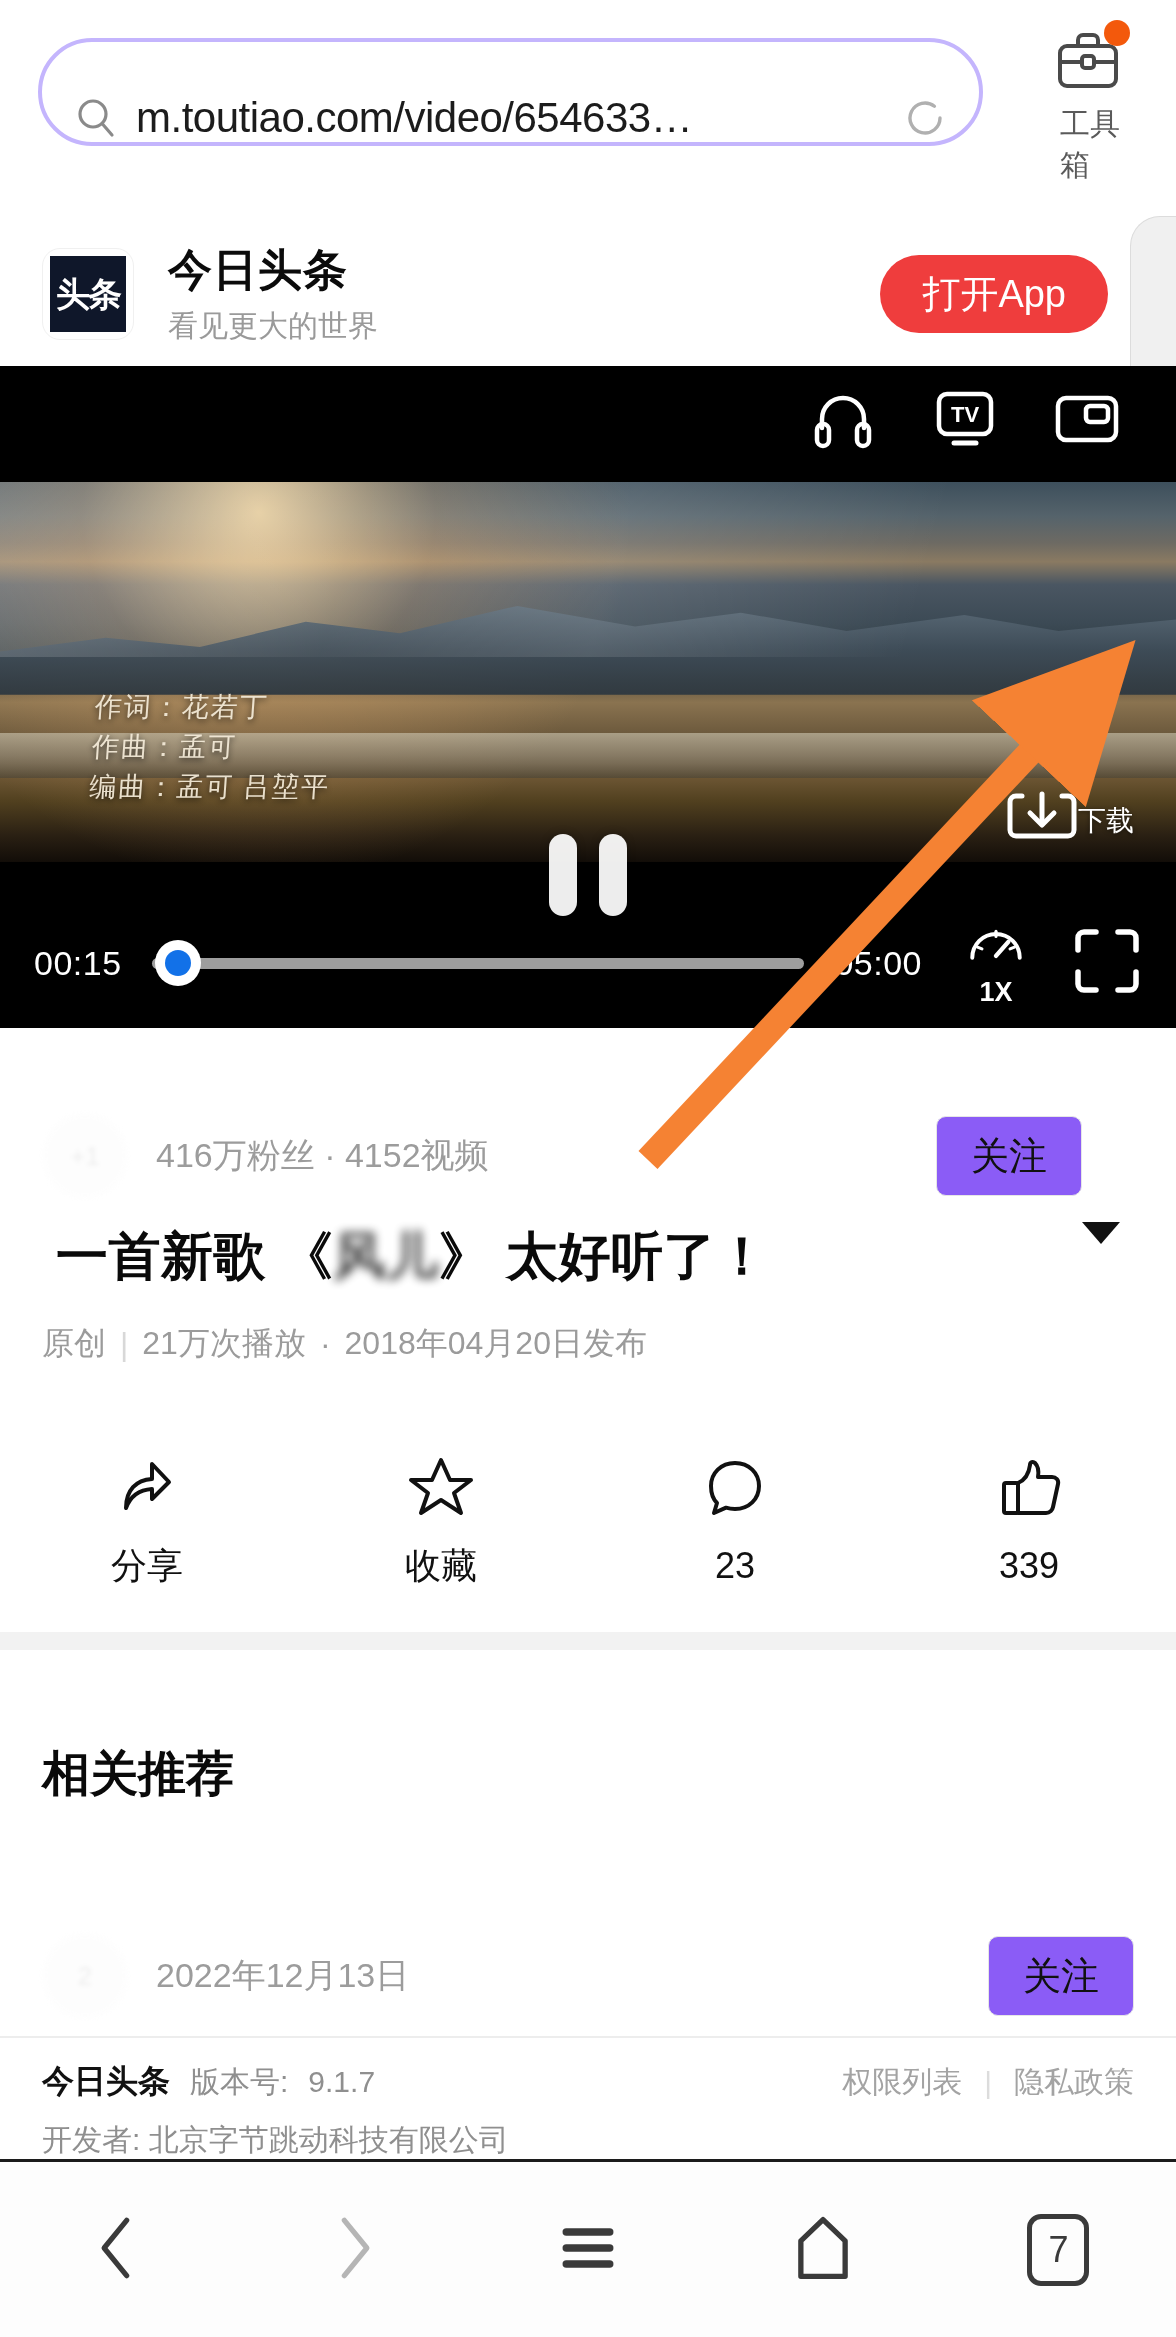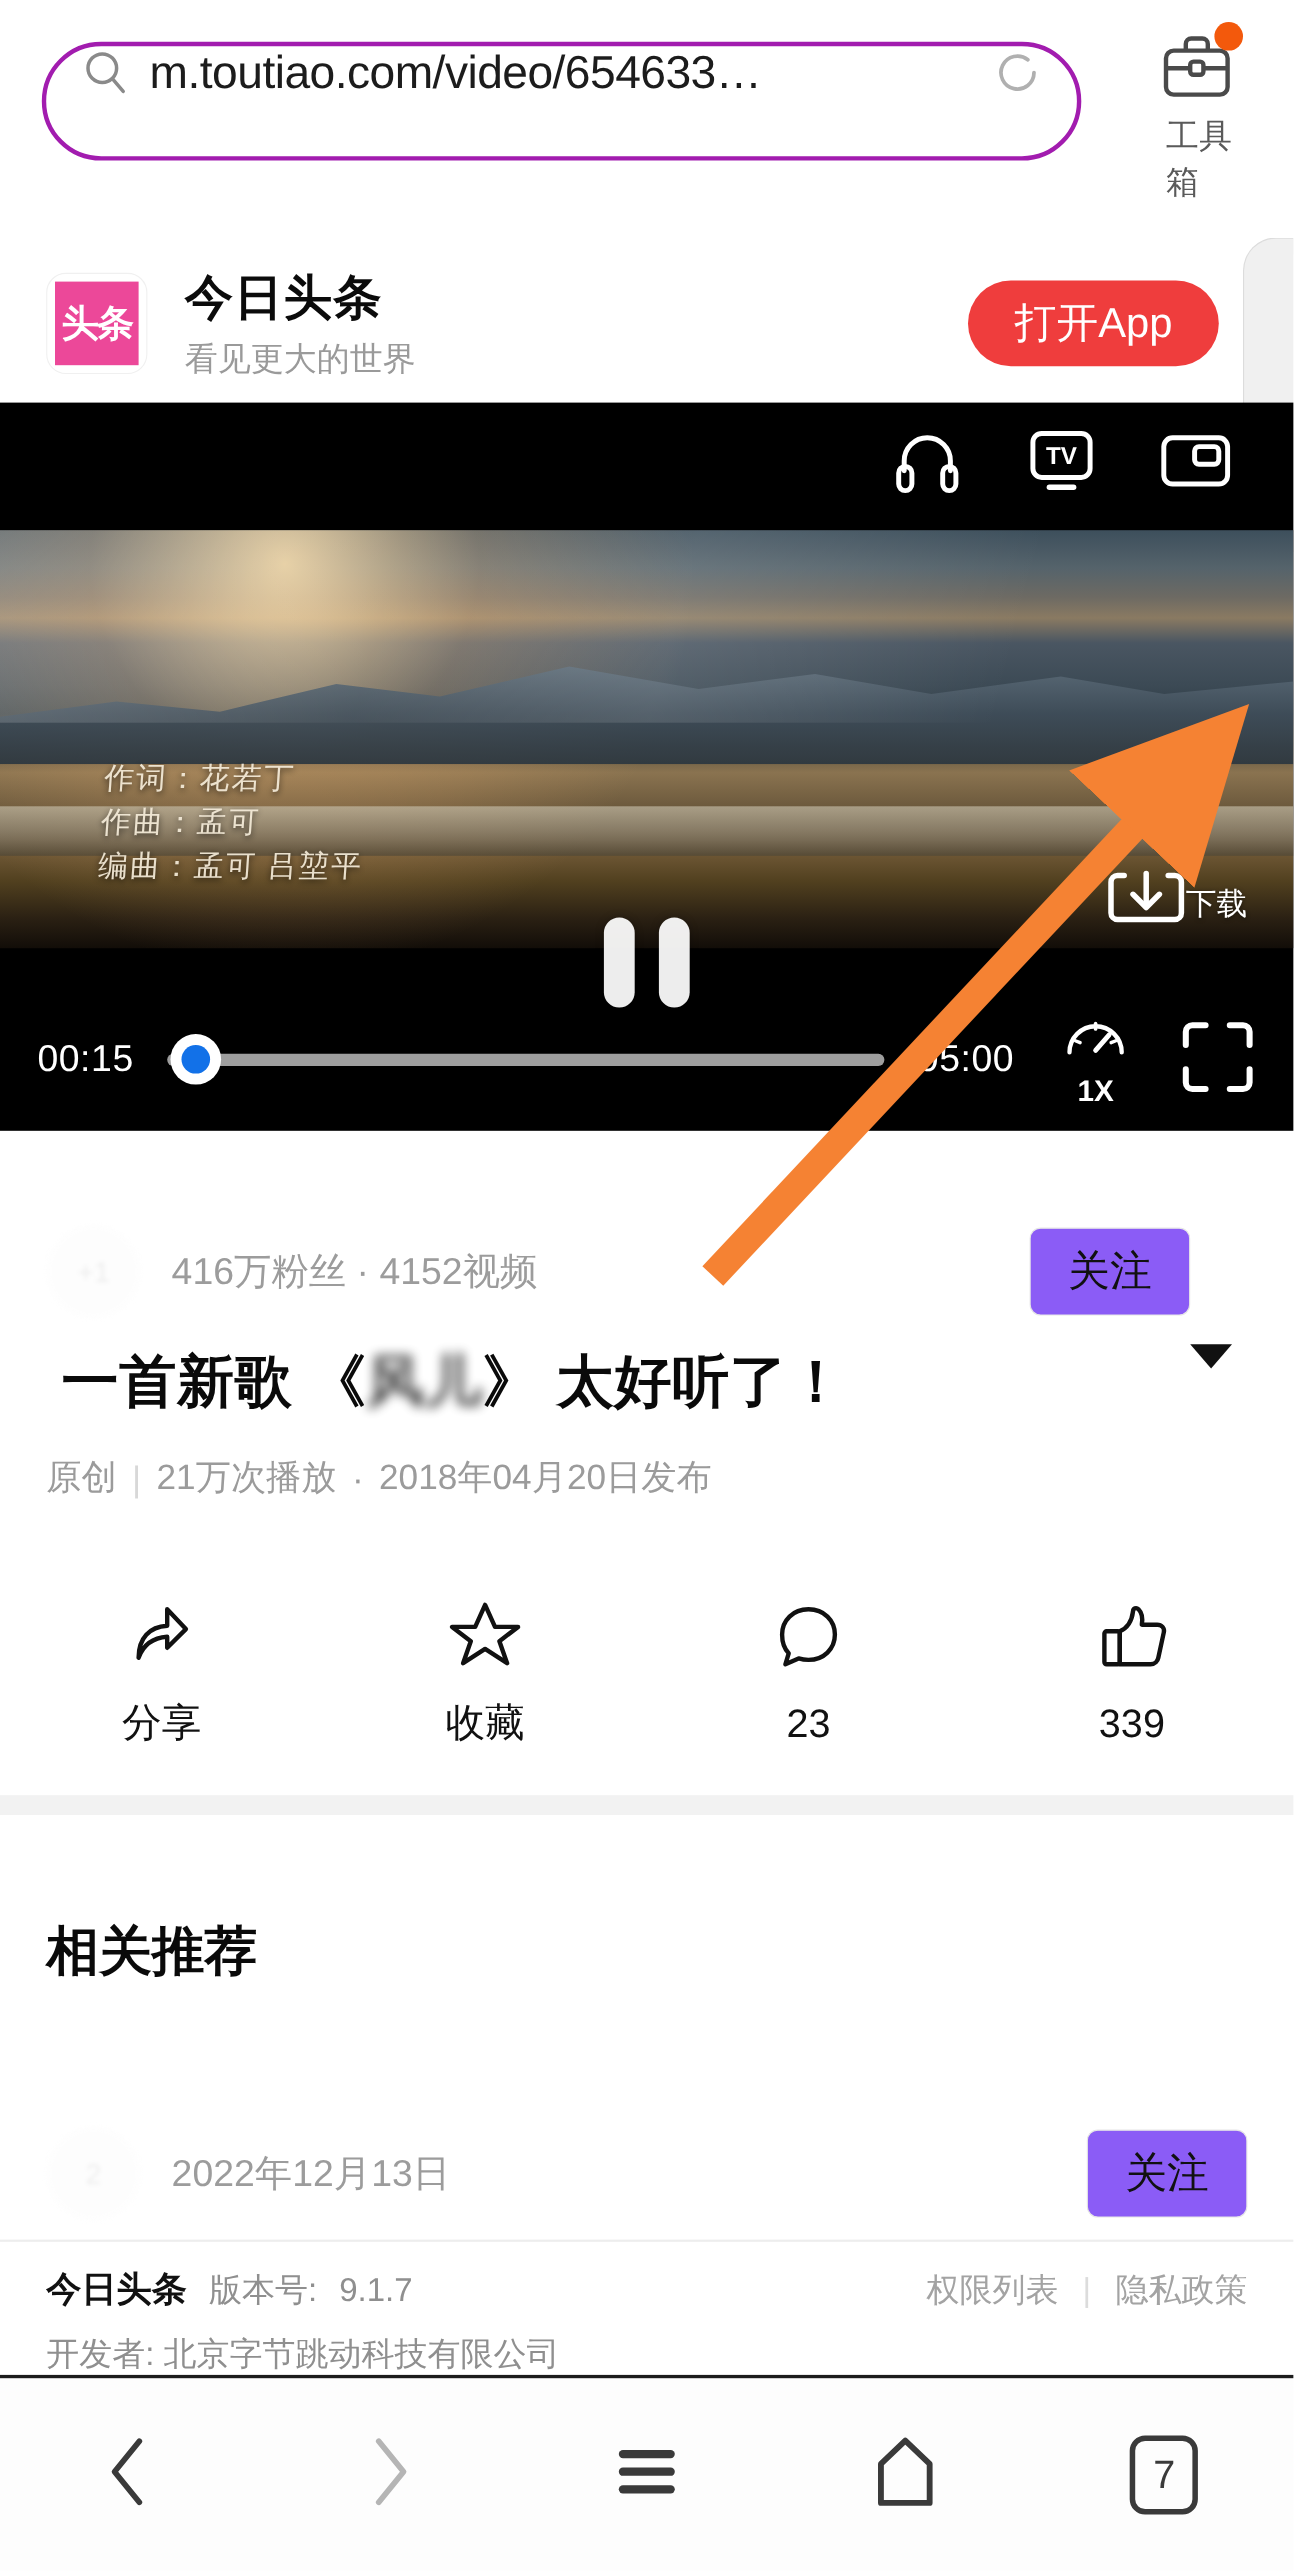--- a/index.html
+++ b/index.html
@@ -11,22 +11,22 @@
   }
   #screen { position: relative; width: 1176px; height: 2337px; background: #fff; }
 
   
   .urlbar-row {
     position: absolute; left: 0; top: 0; width: 1176px; height: 180px;
     background: #ffffff;
   }
   .urlbox {
     position: absolute; left: 38px; top: 38px; width: 945px; height: 108px;
-    border: 4px solid #a21caf; border-radius: 54px; background: #fff;
-    display: flex; align-items: flex-start; padding: 0 30px;
+    border: 4px solid #c4b5fd; border-radius: 54px; background: #fff;
+    display: flex; align-items: flex-end; padding: 0 30px;
   }
   .url-search-icon { width: 48px; height: 48px; flex: none; }
   .url-text {
     flex: 1; margin-left: 16px; font-size: 42px; color: #1c1c1c;
     white-space: nowrap; overflow: hidden; letter-spacing: -0.5px;
   }
   .url-reload { width: 48px; height: 48px; flex: none; }
 
   .toolbox {
     position: absolute; right: 28px; top: 24px; width: 120px;
@@ -43,21 +43,21 @@
   .app-banner {
     position: absolute; left: 0; top: 222px; width: 1176px; height: 144px;
     background: #ffffff; display: flex; align-items: center; padding: 0 42px;
   }
   .app-logo {
     width: 92px; height: 92px; border-radius: 18px; background: #fff;
     border: 1px solid #f0f0f0; display: flex; align-items: center;
     justify-content: center; overflow: hidden; flex: none;
   }
   .app-logo-inner {
-    width: 76px; height: 76px; background: #ec4899; color: #fff;
+    width: 76px; height: 76px; background: #0f172a; color: #fff;
     display: flex; align-items: center; justify-content: center;
     font-size: 34px; font-weight: bold; line-height: 1;
     font-family: "DejaVu Sans", sans-serif;
     letter-spacing: -2px;
   }
   .app-meta { margin-left: 34px; flex: 1; }
   .app-title { font-size: 44px; font-weight: bold; color: #0b0b0b; letter-spacing: 1px; }
   .app-sub { font-size: 30px; color: #9a9a9a; margin-top: 6px; }
   .open-app-btn {
     background: #ef3d3d; color: #fff; font-size: 38px; border: none;

